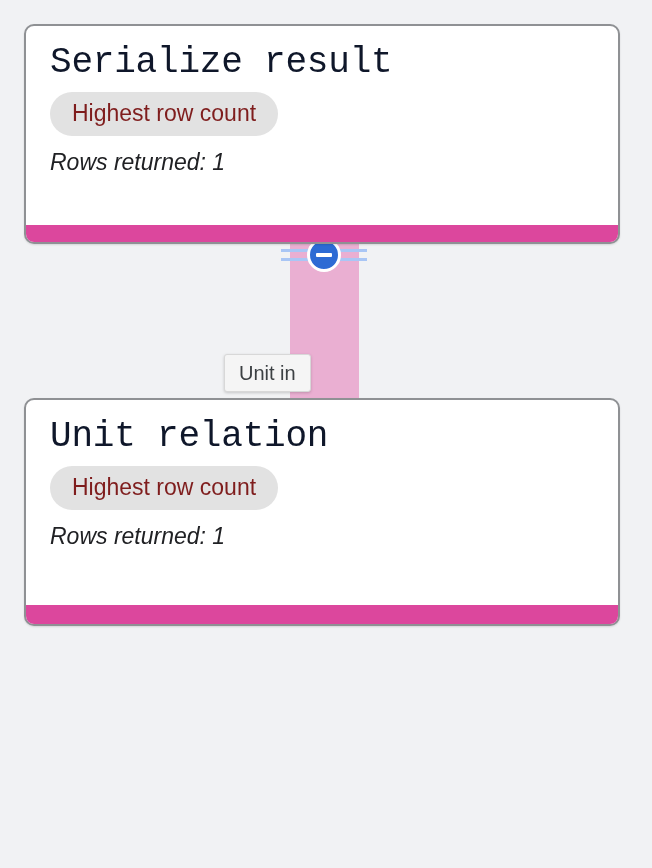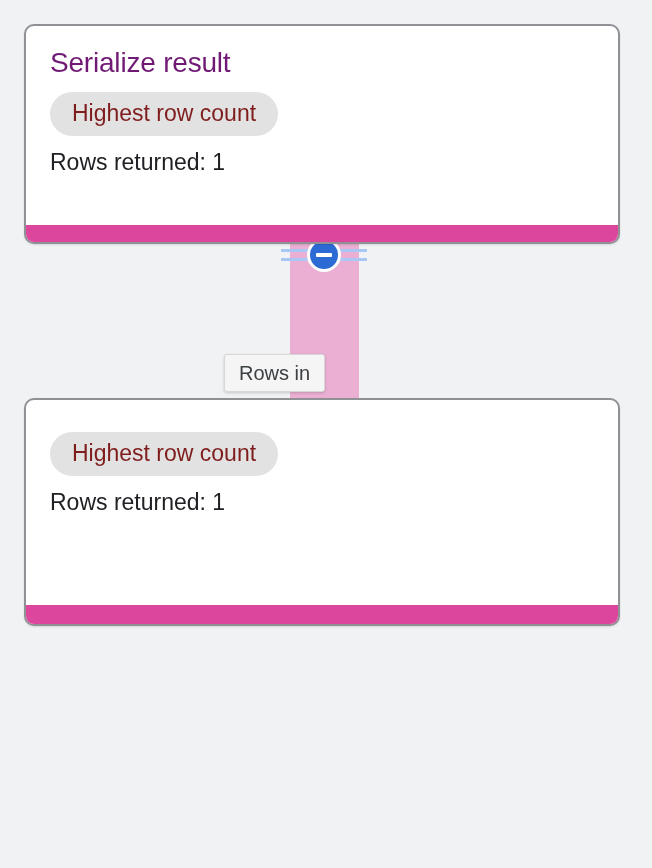--- a/index.html
+++ b/index.html
@@ -113,44 +113,46 @@
   }
   .node--first { top: 24px;  height: 220px; }
   .node--second { top: 398px; height: 228px; }
 
   .node-body {
     flex: 1 1 auto;
     padding: 20px 24px 0 24px;
   }
 
   .node-title {
-    font-size: 28px;
+    font-size: 36px;
     line-height: 34px;
-    color: #701a75;
+    color: #0f172a;
     font-weight: 400;
     letter-spacing: -0.2px;
     margin: 0;
+    font-family: Liberation Mono, monospace;
   }
 
   .node-chip {
     display: inline-block;
     margin-top: 12px;
     padding: 8px 22px 9px 22px;
     background: #e2e2e2;
     border-radius: 22px;
     color: #7f1d1d;
     font-size: 23px;
     line-height: 27px;
   }
 
   .node-meta {
     margin-top: 12px;
     font-size: 23px;
     line-height: 28px;
     color: #202124;
+    font-style: italic;
   }
 
   .node-footer {
     flex: 0 0 auto;
     height: 17px;
     background: #dc479d;
   }
   .node--second .node-footer { height: 19px; }
 </style>
 </head>
@@ -172,23 +174,24 @@
   <div class="zoom-control">
     <div class="zoom-rail">
       <span></span>
       <span></span>
     </div>
     <div class="zoom-badge">
       <span class="minus"></span>
     </div>
   </div>
 
-  <div class="tooltip">Rows in</div>
+  <div class="tooltip">Unit in</div>
 
   <div class="node node--second">
     <div class="node-body">
+      <div class="node-title">Unit relation</div>
       <div class="node-chip">Highest row count</div>
       <div class="node-meta">Rows returned: 1</div>
     </div>
     <div class="node-footer"></div>
   </div>
 
 </div>
 
 </body></html>

